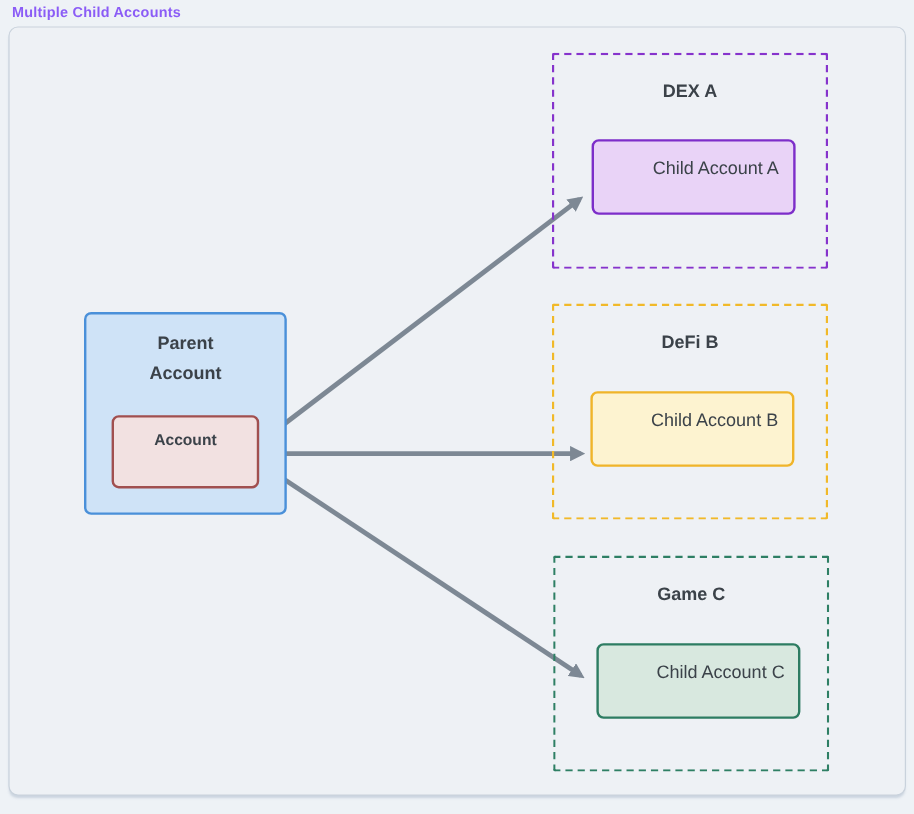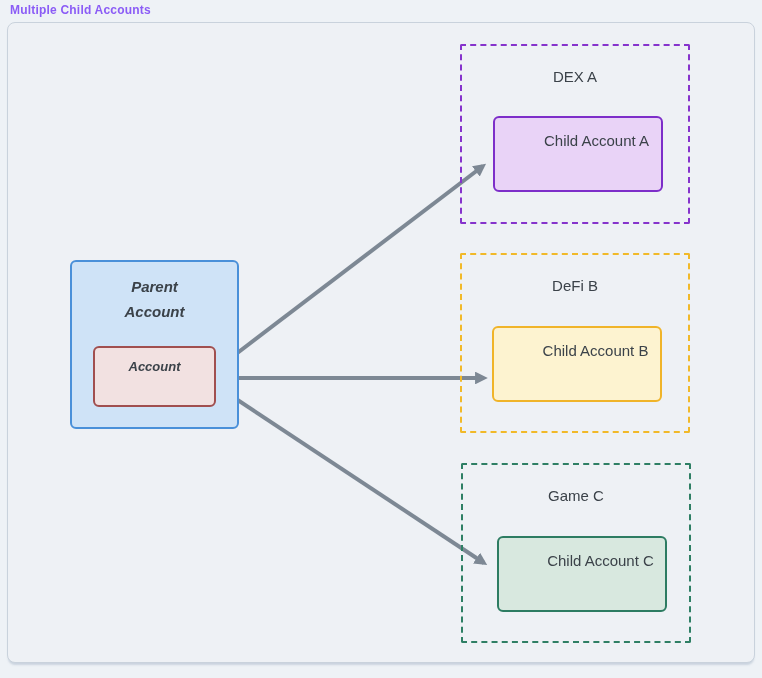--- a/index.html
+++ b/index.html
@@ -45,21 +45,20 @@
   }
   .node {
     position: absolute;
     box-sizing: border-box;
     border-radius: 6px;
     text-align: center;
   }
   .node .line {
     display: block;
     font-weight: 600;
-    font-style: italic;
   }
   
   .parent-box {
     left: 62px;
     top: 237px;
     width: 169px;
     height: 169px;
     background: #cfe3f7;
     border: 2px solid #4a90d9;
   }
@@ -90,30 +89,30 @@
     position: absolute;
     box-sizing: border-box;
     width: 230px;
     height: 180px;
     border-radius: 2px;
     text-align: center;
   }
   .group-label {
     margin-top: 22px;
     font-size: 15px;
-    font-weight: 400;
+    font-weight: 700;
   }
   .group-dex-a  { left: 452px; top: 21px;  border: 2px dashed #8633cc; }
   .group-defi-b { left: 452px; top: 230px; border: 2px dashed #f1b929; }
   .group-game-c { left: 453px; top: 440px; border: 2px dashed #2e7f64; }
   .child-box {
     position: absolute;
     box-sizing: border-box;
     width: 170px;
-    height: 76px;
+    height: 63px;
     border-radius: 6px;
     text-align: center;
     padding-left: 37px;
   }
   .child-box .box-label {
     margin-top: 10px;
     font-size: 15px;
     line-height: 25px;
   }
   .child-a { left: 31px; top: 70px; background: #e9d3f7; border: 2px solid #7d2ec9; }

